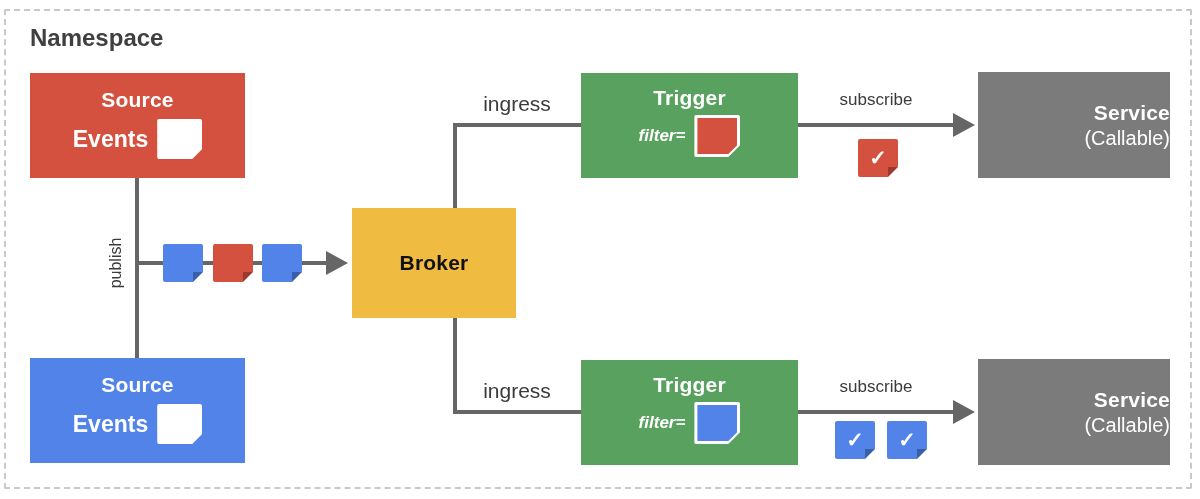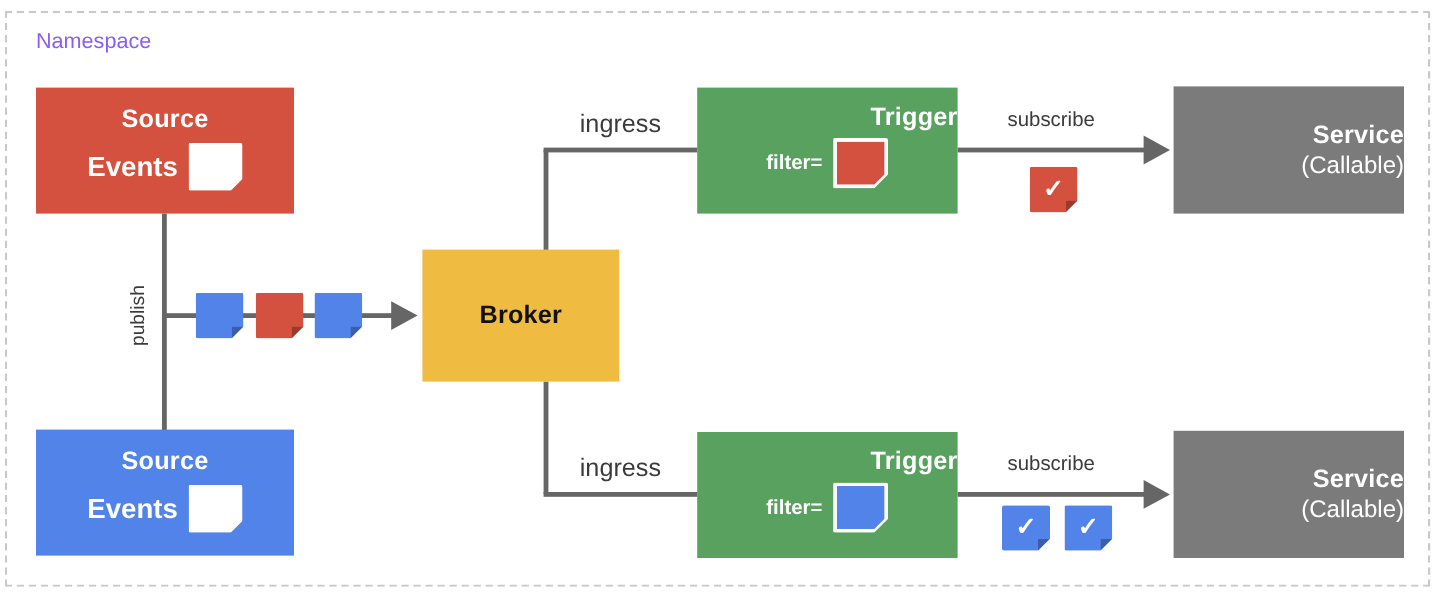--- a/index.html
+++ b/index.html
@@ -9,35 +9,35 @@
     background:#ffffff;
     font-family:"Liberation Sans", sans-serif;
     overflow:hidden;
   }
   .namespace-border{
     position:absolute;left:4px;top:9px;width:1188px;height:480px;
     border:2px dashed #c9c9c9;border-radius:2px;box-sizing:border-box;
   }
   .namespace-label{
     position:absolute;left:30px;top:24px;
-    font-size:18px;font-weight:400;color:#8b5cf6;
+    font-size:24px;font-weight:700;color:#404040;
   }
   .box{position:absolute;box-sizing:border-box;color:#ffffff;text-align:center;}
   .box-title{font-size:21px;font-weight:700;letter-spacing:.2px;}
   .src-red{left:30px;top:73px;width:215px;height:105px;background:#d5513f;}
   .src-blue{left:30px;top:358px;width:215px;height:105px;background:#5183e8;}
   .src .box-title{margin-top:15px;}
   .events-row{display:flex;align-items:center;justify-content:center;gap:9px;margin-top:7px;}
   .events-label{font-size:23px;font-weight:700;}
   .broker{left:352px;top:208px;width:164px;height:110px;background:#f0bb41;display:flex;align-items:center;justify-content:center;}
   .broker .box-title{color:#111111;}
   .trig-top{left:581px;top:73px;width:217px;height:105px;background:#58a15f;}
   .trig-bot{left:581px;top:360px;width:217px;height:105px;background:#58a15f;}
-  .trig .box-title{margin-top:13px;text-align:right;}
-  .filter-row{display:flex;align-items:center;justify-content:center;gap:9px;margin-top:5px;}
+  .trig .box-title{margin-top:13px;}
+  .filter-row{display:flex;align-items:center;justify-content:center;gap:9px;margin-top:5px;font-style:italic;}
   .filter-label{font-size:17px;font-weight:700;}
   .svc-top{left:978px;top:72px;width:192px;height:106px;background:#7b7b7b;}
   .svc-bot{left:978px;top:359px;width:192px;height:106px;background:#7b7b7b;}
   .svc{display:flex;flex-direction:column;align-items:flex-end;justify-content:center;}
   .svc-sub{font-size:20px;font-weight:400;margin-top:2px;}
 
   .line{position:absolute;background:#666666;}
   .arrowhead{
     position:absolute;width:0;height:0;
     border-top:12px solid transparent;border-bottom:12px solid transparent;

